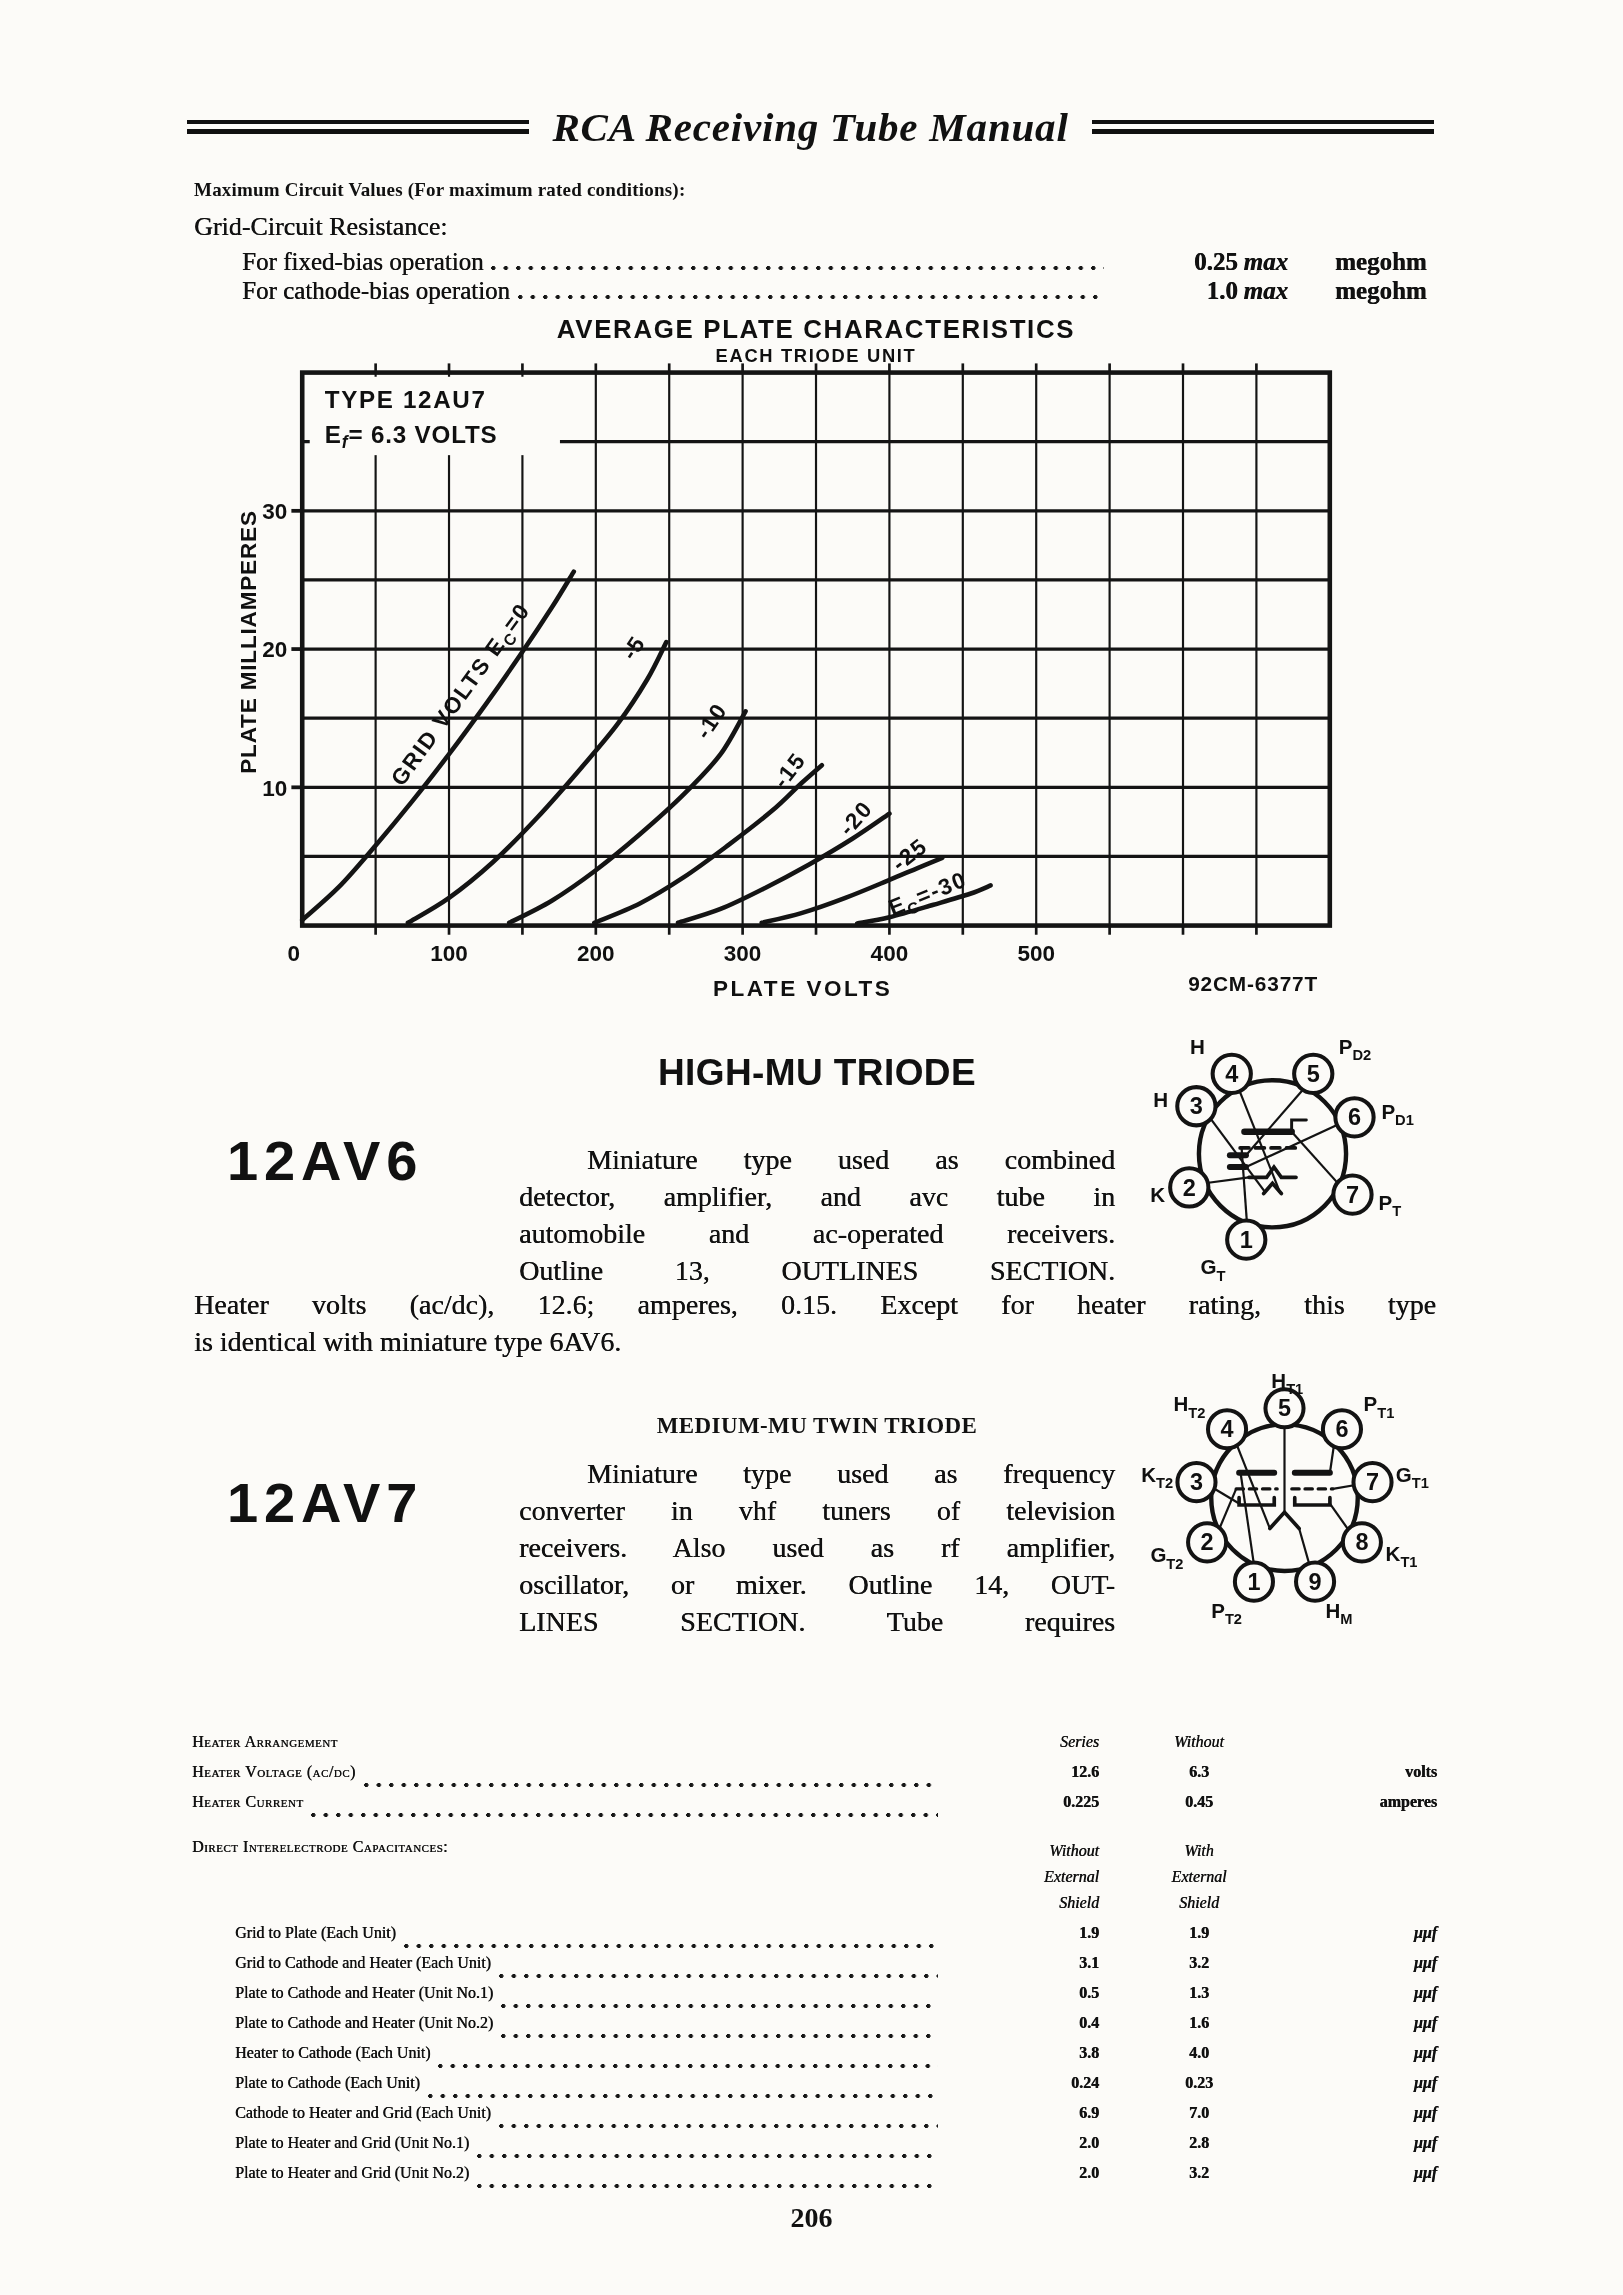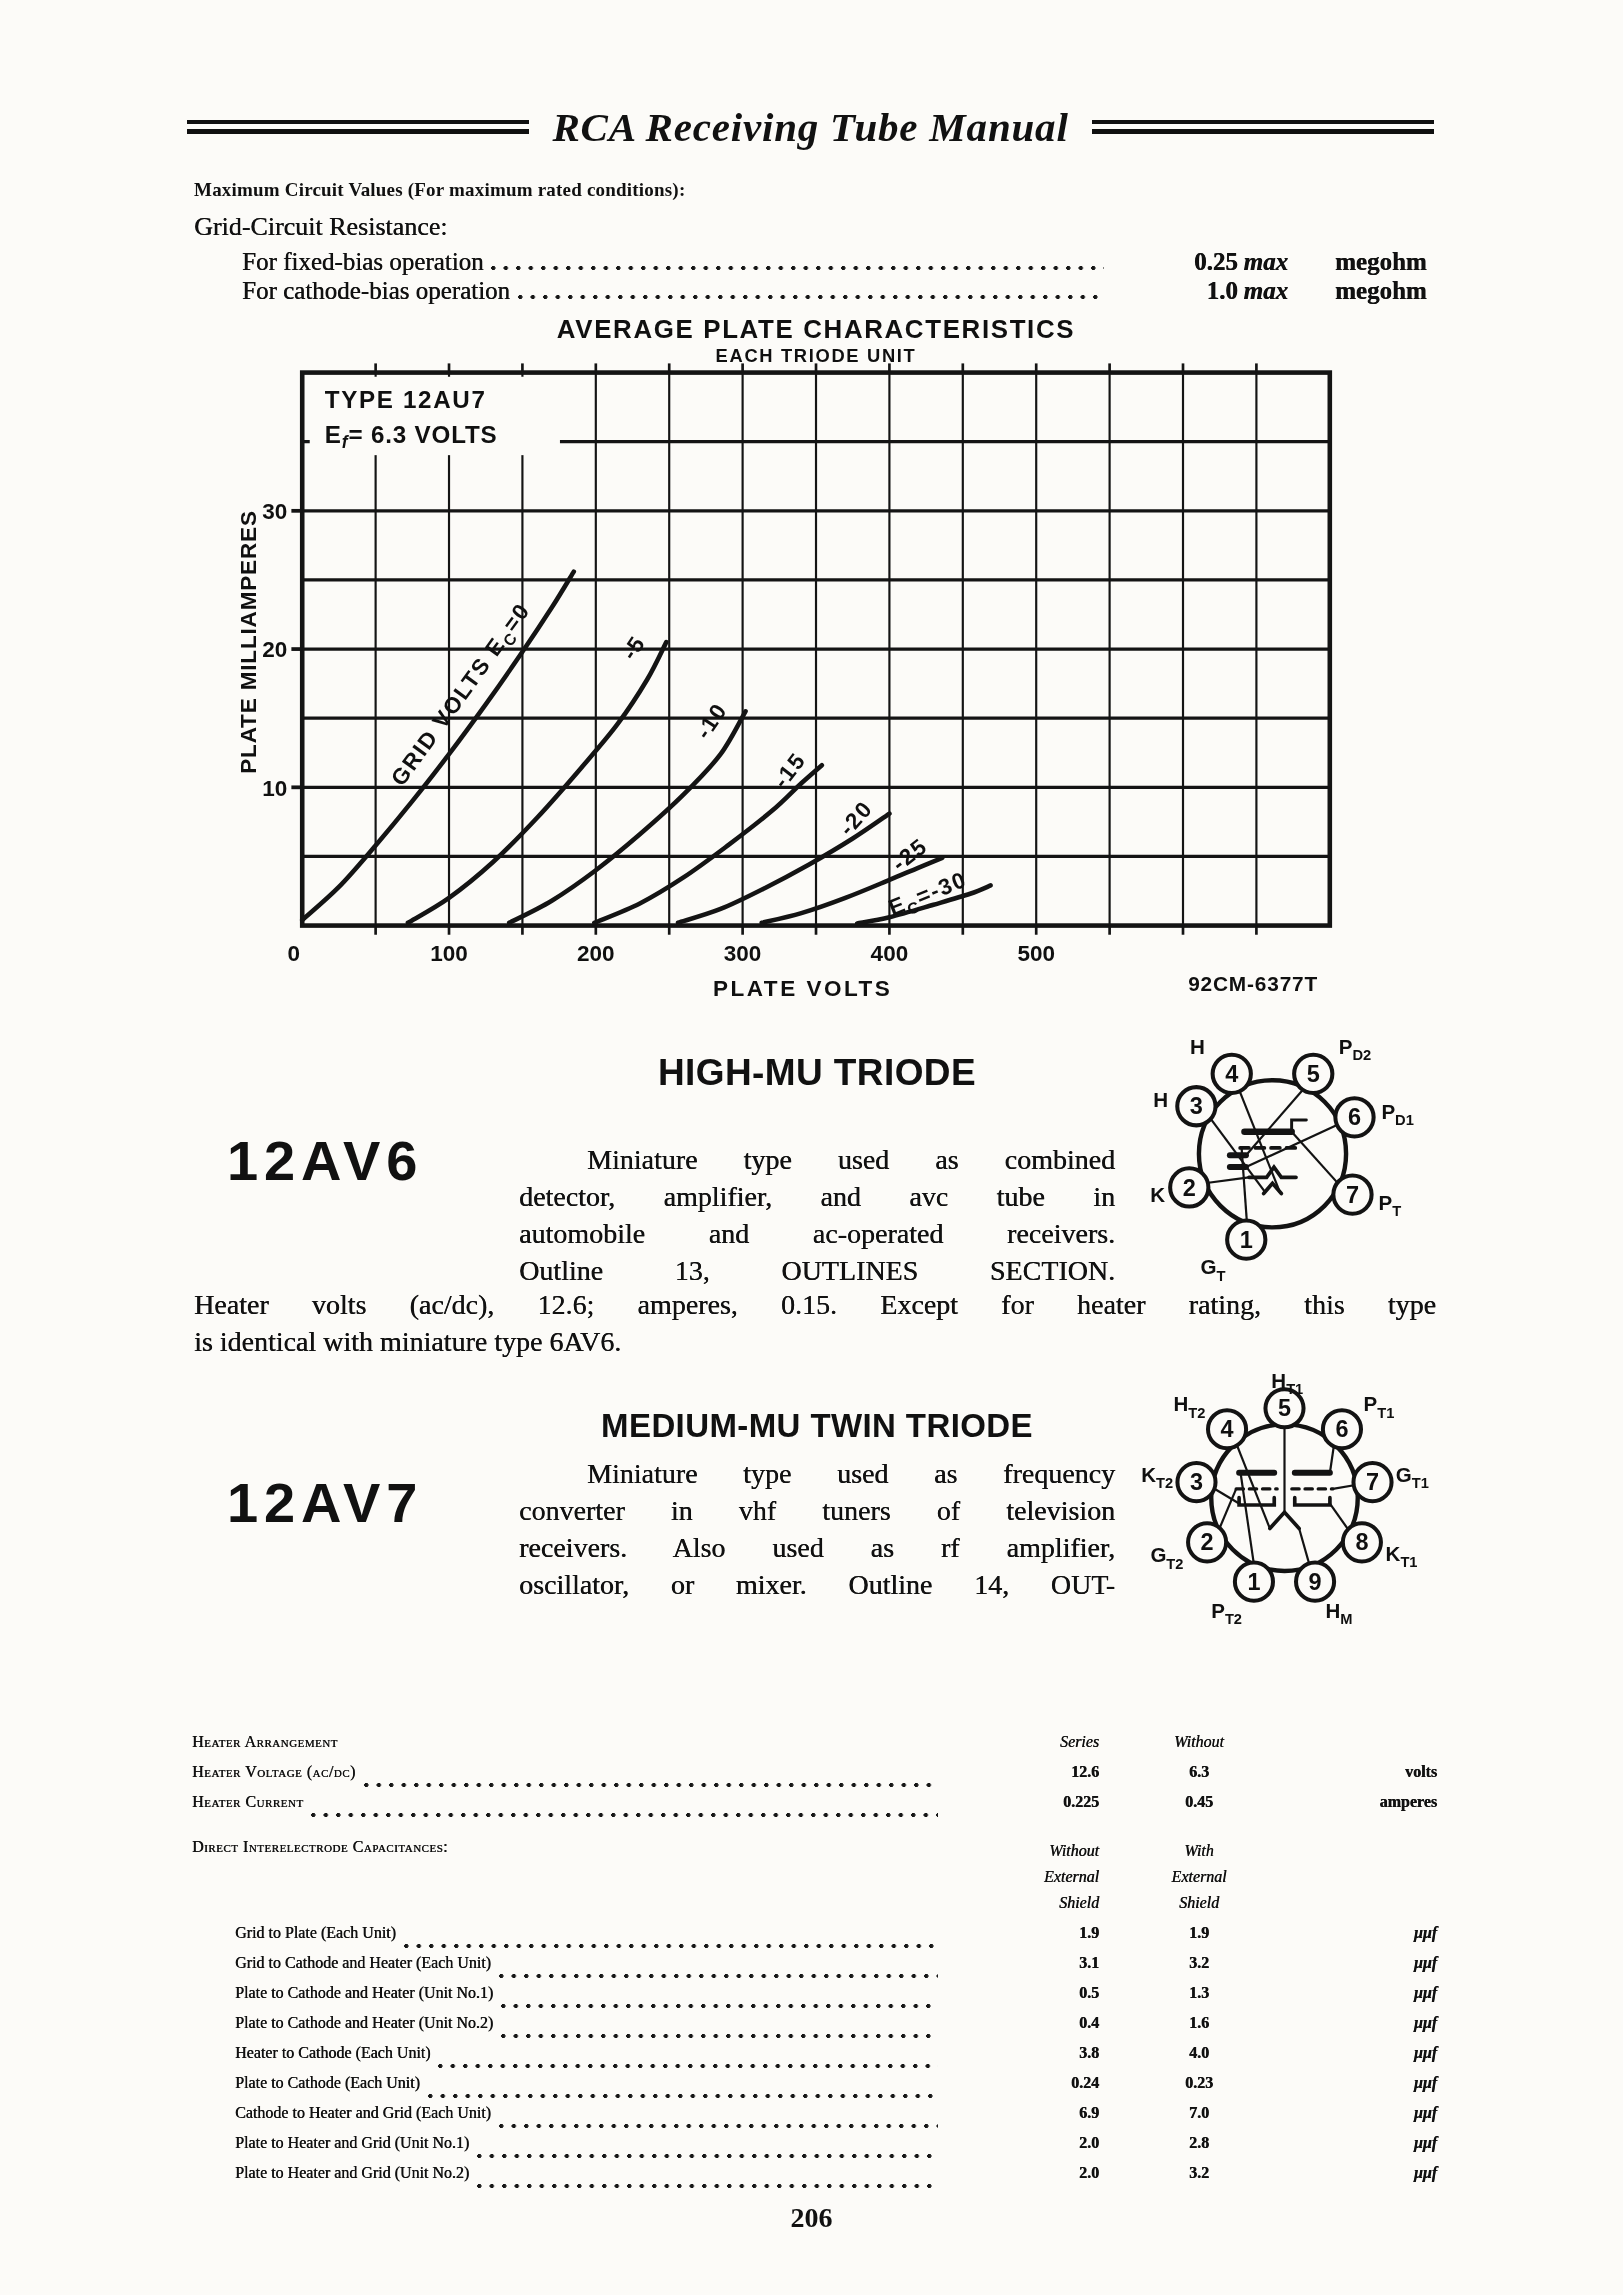--- a/index.html
+++ b/index.html
@@ -28,21 +28,21 @@
   .mv-val i{padding-left:5.8px;}
   .mv-unit{width:148px;padding-left:47px;font-weight:700;box-sizing:border-box;white-space:nowrap;}
 
   
   svg.chart{position:absolute;left:238px;top:310px;width:1126px;height:709px;}
   svg text{fill:#101010;}
 
   
   .sec-head{position:absolute;font-family:"Liberation Sans",sans-serif;font-weight:700;text-align:center;letter-spacing:0.4px;}
   .sec-head.h6{font-size:37px;line-height:44px;}
-  .sec-head.h7{font-size:33px;line-height:42px;}
+  .sec-head.h7{font-size:23px;line-height:42px;font-family:Liberation Serif, serif;}
   .type-num{position:absolute;font-family:"Liberation Sans",sans-serif;font-weight:700;font-size:56px;letter-spacing:5.8px;white-space:nowrap;}
   .col-para,.full-para{position:absolute;font-size:28px;line-height:37px;}
   .tline{text-align:justify;text-align-last:justify;}
   .tline.last{text-align-last:left;}
   .tline.first-indent{text-indent:68px;}
   svg.socket{position:absolute;}
 
   
   .spec{position:absolute;left:192px;top:1733px;width:1245px;font-size:16px;}
   .t-row{display:flex;align-items:baseline;height:30px;}
@@ -229,20 +229,21 @@
 
   <div class="sec-head h7 abs" style="left:519px;top:1405px;width:596px;">
     <div>MEDIUM-MU TWIN TRIODE</div>
   </div>
   <div class="type-num" style="left:227px;top:1470px;">12AV7</div>
   <div class="col-para ink" style="left:519px;top:1455px;width:596px;">
       <div class="tline first-indent">Miniature type used as frequency</div>
       <div class="tline">converter in vhf tuners of television</div>
       <div class="tline">receivers.  Also used as rf amplifier,</div>
       <div class="tline">oscillator, or mixer. Outline 14, OUT-</div>
+      <div class="tline">LINES SECTION.  Tube requires</div>
     </div>
   <svg class="socket" style="left:1127px;top:1358px;width:315px;height:294px;" viewBox="-215 -190 430 400">
       <circle cx="0" cy="0" r="100" fill="none" stroke="#131313" stroke-width="6"></circle>
       <path d="M -62 -34 L -14 -34" fill="none" stroke="#131313" stroke-width="8" stroke-linecap="round"></path>
       <path d="M 14 -34 L 62 -34" fill="none" stroke="#131313" stroke-width="8" stroke-linecap="round"></path>
       <path d="M -66 -12 L -10 -12" fill="none" stroke="#131313" stroke-width="4.5" stroke-linecap="round" stroke-dasharray="10 8"></path>
       <path d="M 10 -12 L 66 -12" fill="none" stroke="#131313" stroke-width="4.5" stroke-linecap="round" stroke-dasharray="10 8"></path>
       <path d="M -62 0 L -62 10 L -14 10 L -14 0" fill="none" stroke="#131313" stroke-width="5" stroke-linecap="round"></path>
       <path d="M 14 0 L 14 10 L 62 10 L 62 0" fill="none" stroke="#131313" stroke-width="5" stroke-linecap="round"></path>
       <path d="M -20 42 L 0 20 L 20 42" fill="none" stroke="#131313" stroke-width="5" stroke-linecap="round"></path>

